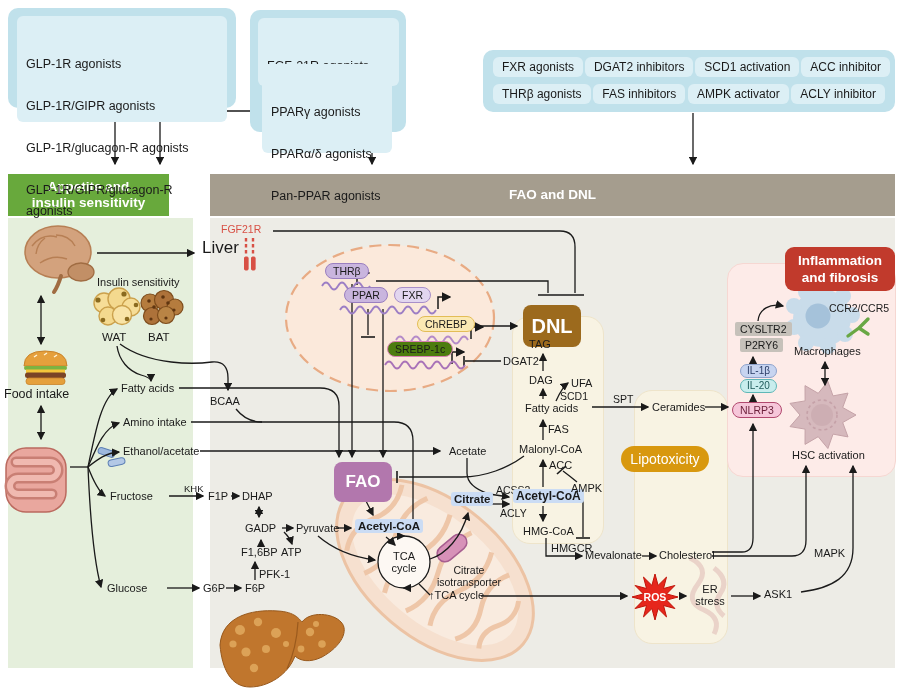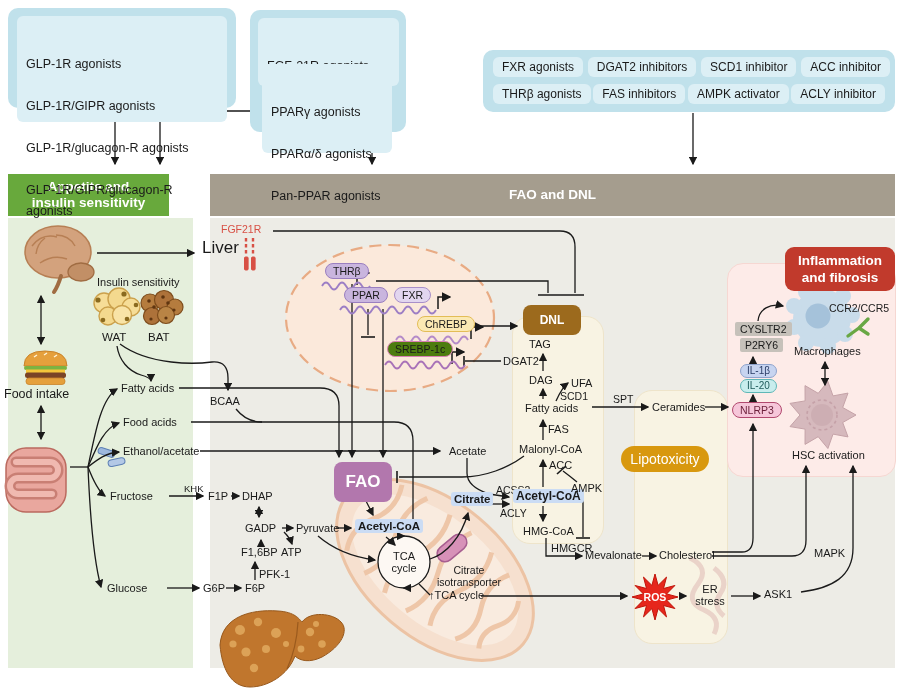--- a/index.html
+++ b/index.html
@@ -55,21 +55,21 @@
     <div class="innerblue" style="left:12px;top:54px;width:112px;height:55px">
       <div>PPARγ agonists</div>
       <div>PPARα/δ agonists</div>
       <div>Pan-PPAR agonists</div>
     </div>
   </div>
   <div class="bluebox" style="left:483px;top:50px;width:412px;height:62px;padding:0">
     <div style="position:absolute;left:10px;top:7px;width:397px;display:flex;justify-content:space-between">
       <span class="cpill">FXR agonists</span>
       <span class="cpill">DGAT2 inhibitors</span>
-      <span class="cpill">SCD1 inhibitor</span>
+      <span class="cpill">SCD1 activation</span>
       <span class="cpill">ACC inhibitor</span>
     </div>
     <div style="position:absolute;left:10px;top:34px;width:392px;display:flex;justify-content:space-between">
       <span class="cpill">THRβ agonists</span>
       <span class="cpill">FAS inhibitors</span>
       <span class="cpill">AMPK activator</span>
       <span class="cpill">ACLY inhibitor</span>
     </div>
   </div>
 
@@ -318,21 +318,21 @@
 
     <g fill="none" stroke-width="1.8">
       <path d="M322,286 q4,-7 8,0 t8,0 t8,0 t8,0 t8,0 t8,0" stroke="#9d7fc5"></path>
       <path d="M340,310 q4,-7 8,0 t8,0 t8,0 t8,0 t8,0 t8,0 t8,0 t8,0 t8,0 t8,0 t8,0 t8,0" stroke="#9d7fc5"></path>
       <path d="M396,340 q4,-7 8,0 t8,0 t8,0 t8,0 t8,0 t8,0 t8,0 t8,0 t8,0" stroke="#b58cc9"></path>
       <path d="M385,365 q4,-7 8,0 t8,0 t8,0 t8,0 t8,0 t8,0 t8,0 t8,0 t8,0 t8,0" stroke="#a973b8"></path>
     </g>
   </svg>
 
   <div class="bigbox" style="left:334px;top:462px;width:58px;height:40px;background:#b277ad;border-radius:8px;font-size:17px">FAO</div>
-  <div class="bigbox" style="left:523px;top:305px;width:58px;height:30px;background:#9c6a1d;border-radius:8px;font-size:12px">DNL</div>
+  <div class="bigbox" style="left:523px;top:305px;width:58px;height:42px;background:#9c6a1d;border-radius:8px;font-size:20px">DNL</div>
   <div class="bigbox" style="left:621px;top:446px;width:88px;height:26px;background:#d8980f;border-radius:13px;font-size:14px;font-weight:normal">Lipotoxicity</div>
   <div class="bigbox" style="left:785px;top:247px;width:110px;height:44px;background:#c13a2c;border-radius:9px;font-size:13.5px;line-height:17px">Inflammation
 and fibrosis</div>
 
   <div class="pill" style="left:325px;top:263px;background:#c9b5de;border-color:#9a7fc0">THRβ</div>
   <div class="pill" style="left:344px;top:287px;background:#c9b5de;border-color:#9a7fc0">PPAR</div>
   <div class="pill" style="left:394px;top:287px;background:#e2d6ef;border-color:#a88fc9">FXR</div>
   <div class="pill" style="left:417px;top:316px;background:#fbe9b3;border-color:#e3bd56">ChREBP</div>
   <div class="pill" style="left:387px;top:341px;background:#4d7c0f;border-color:#d981b5">SREBP-1c</div>
   <div class="pill" style="left:732px;top:402px;background:#f6c6d9;border-color:#b2496f;color:#6b1f3a">NLRP3</div>
@@ -341,21 +341,21 @@
   <div class="pill" style="left:735px;top:322px;background:#c6c1ba;border:none;border-radius:2px;font-size:10.5px;padding:1px 5px">CYSLTR2</div>
   <div class="pill" style="left:740px;top:338px;background:#c6c1ba;border:none;border-radius:2px;font-size:10.5px;padding:1px 5px">P2RY6</div>
 
   <div class="lbl" style="left:202px;top:242px;font-size:17px">Liver</div>
   <div class="lbl sm" style="left:221px;top:223px;color:#d85045">FGF21R</div>
   <div class="lbl" style="left:97px;top:276px">Insulin sensitivity</div>
   <div class="lbl" style="left:102px;top:331px;font-size:11.5px">WAT</div>
   <div class="lbl" style="left:148px;top:331px;font-size:11.5px">BAT</div>
   <div class="lbl" style="left:4px;top:388px;font-size:12.5px">Food intake</div>
   <div class="lbl" style="left:121px;top:382px">Fatty acids</div>
-  <div class="lbl" style="left:123px;top:416px">Food acids</div>
+  <div class="lbl" style="left:123px;top:416px">Amino intake</div>
   <div class="lbl" style="left:123px;top:445px">Ethanol/acetate</div>
   <div class="lbl" style="left:110px;top:490px">Fructose</div>
   <div class="lbl xs" style="left:184px;top:483px">KHK</div>
   <div class="lbl" style="left:208px;top:490px">F1P</div>
   <div class="lbl" style="left:242px;top:490px">DHAP</div>
   <div class="lbl" style="left:245px;top:522px">GADP</div>
   <div class="lbl" style="left:296px;top:522px">Pyruvate</div>
   <div class="lbl hl" style="left:355px;top:519px">Acetyl-CoA</div>
   <div class="lbl" style="left:281px;top:546px">ATP</div>
   <div class="lbl" style="left:241px;top:546px">F1,6BP</div>

